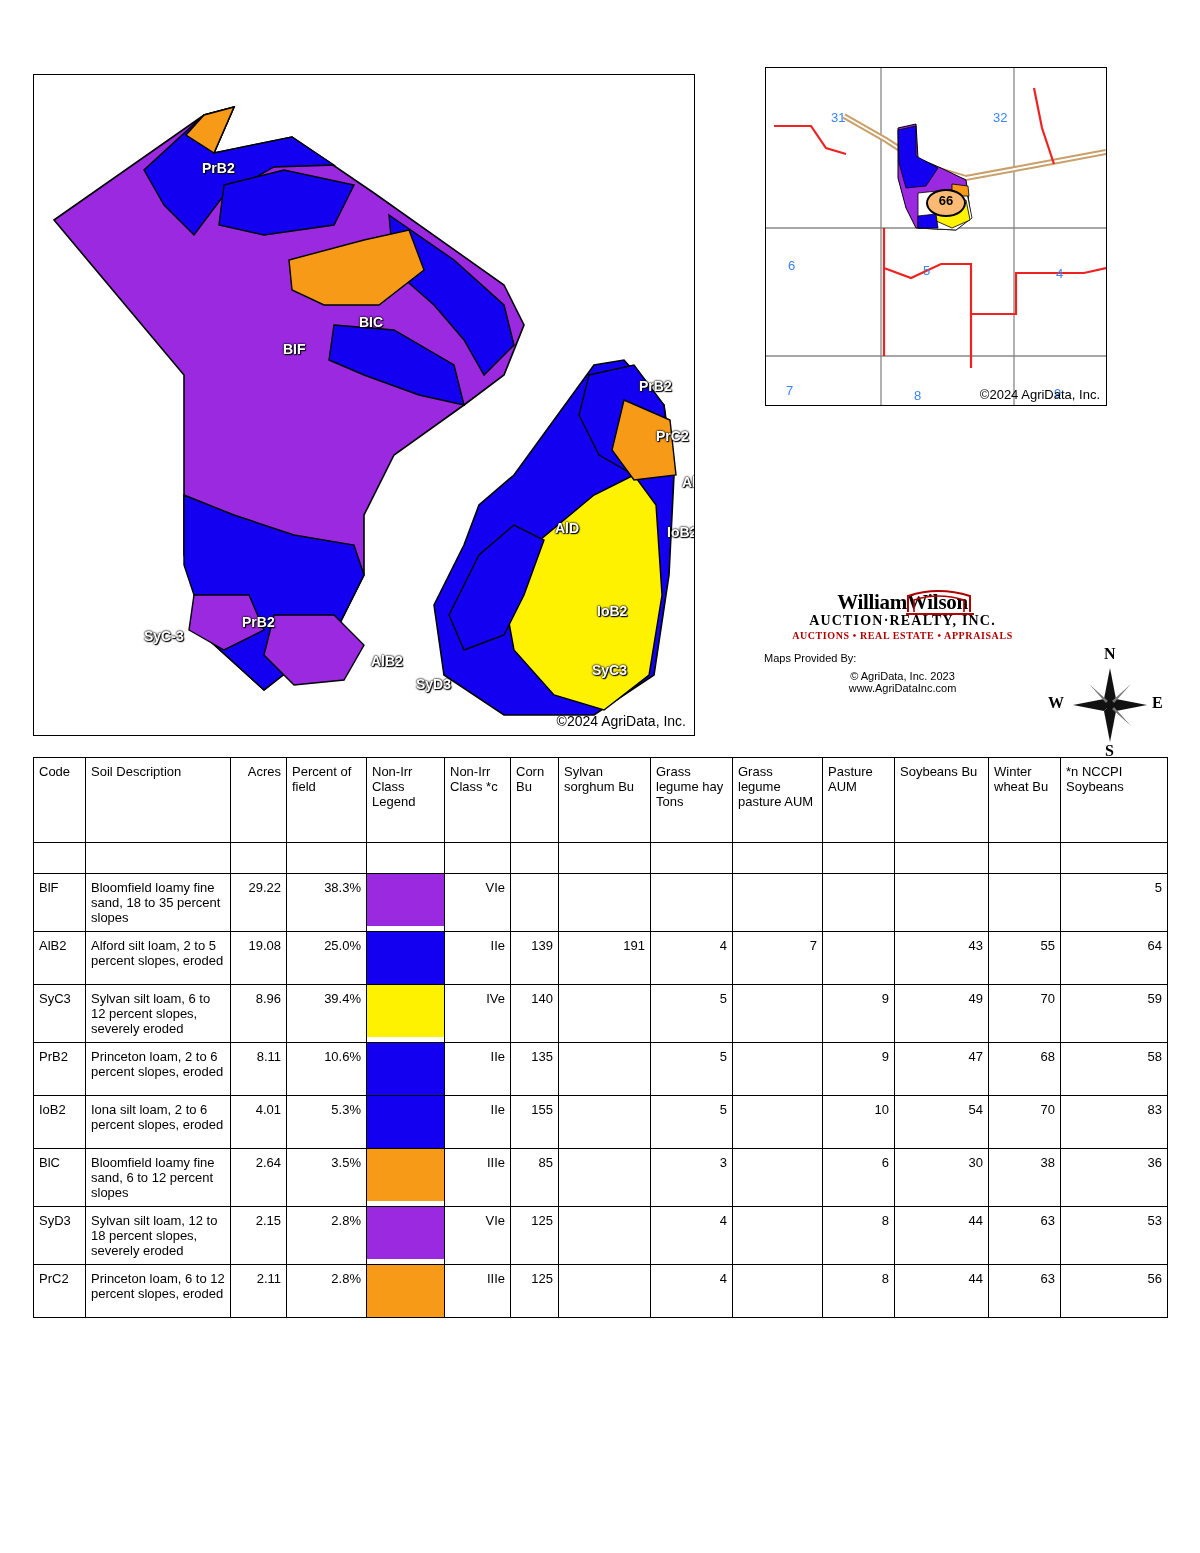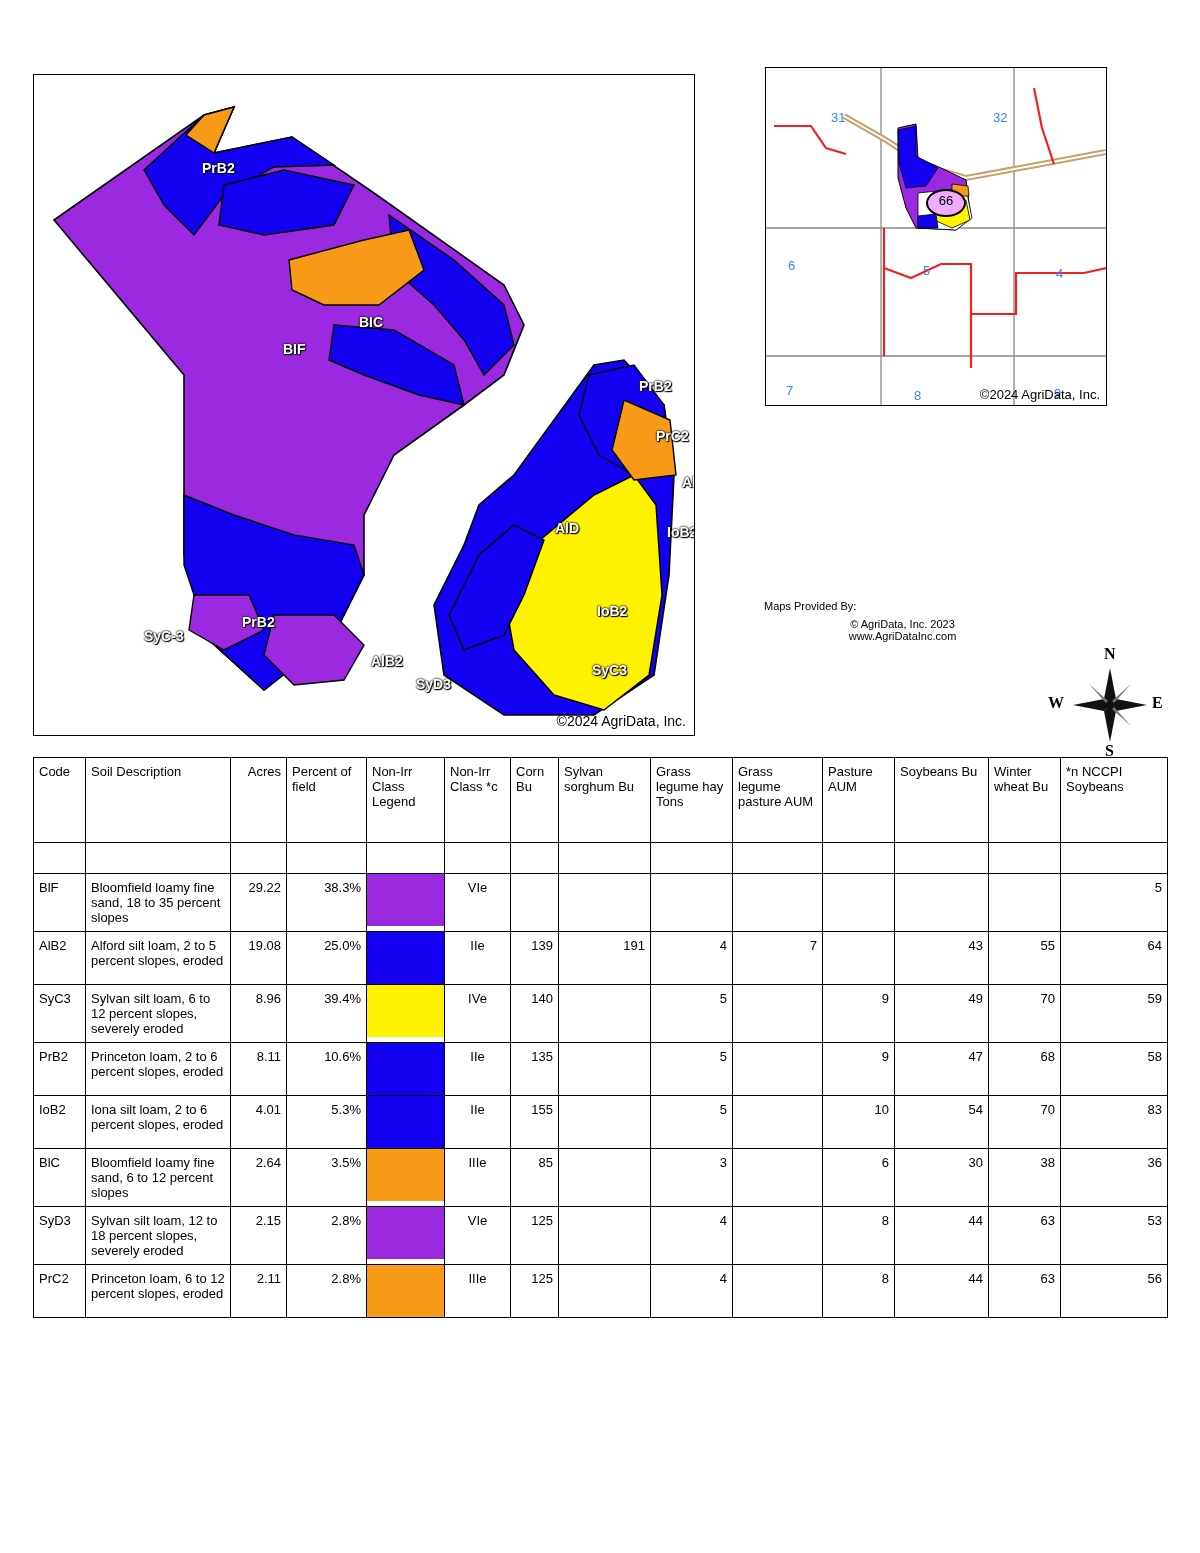--- a/index.html
+++ b/index.html
@@ -70,23 +70,23 @@
     color: #000;
   }
   #hwy-shield {
     position: absolute;
     left: 160px;
     top: 121px;
     width: 36px;
     height: 24px;
     border: 2px solid #000;
     border-radius: 50%;
-    background: #f0abfc;
+    background: #fdba74;
     font-size: 13px;
-    font-weight: normal;
+    font-weight: bold;
     line-height: 20px;
     text-align: center;
   }
 
   
   #branding {
     position: absolute;
     left: 760px;
     top: 592px;
     width: 285px;
@@ -187,21 +187,21 @@
     font-size: 13px;
     vertical-align: top;
     padding: 6px 5px;
     font-weight: normal;
     text-align: left;
   }
   #soil-table thead td {
     height: 72px;
   }
   #soil-table .num { text-align: right; }
-  #soil-table .cls { text-align: center; margin-top: 27px; }
+  #soil-table .cls { text-align: right; margin-top: 27px; }
   .spacer-row td {
     border: none;
     border-left: 1px solid #000;
     border-right: 1px solid #000;
     height: 18px;
     padding: 0;
   }
   .spacer-row td.edge-l { border-left: 1px solid #000; }
   .legend-cell { padding: 0 !important; }
   .legend-swatch {
@@ -308,20 +308,30 @@
   <div class="loc-label" style="left:157px; top:195px;">5</div>
   <div class="loc-label" style="left:290px; top:198px;">4</div>
   <div class="loc-label" style="left:20px; top:315px;">7</div>
   <div class="loc-label" style="left:148px; top:320px;">8</div>
   <div class="loc-label" style="left:288px; top:318px;">9</div>
 
   <div id="locator-credit">©2024 AgriData, Inc.</div>
 </div>
 
 <div id="branding">
+  <div id="wilson-logo">
+    <svg width="230" height="30" viewBox="0 0 230 30" style="position:absolute; left:28px; top:-4px;">
+      <path d="M120 24 L120 8 Q150 -2 182 8 L182 24" fill="none" stroke="#b00000" stroke-width="2"></path>
+      <path d="M126 24 L126 12 Q150 4 176 12 L176 24" fill="none" stroke="#b00000" stroke-width="1.6"></path>
+      <line x1="118" y1="26" x2="186" y2="26" stroke="#b00000" stroke-width="2"></line>
+    </svg>
+    <div id="wilson-name">WilliamWilson</div>
+    <div id="wilson-sub1">AUCTION·REALTY, INC.</div>
+    <div id="wilson-sub2">AUCTIONS • REAL ESTATE • APPRAISALS</div>
+  </div>
 
   <div id="maps-provided">Maps Provided By:</div>
 
 
   <div id="agri-footer">
     <span>© AgriData, Inc. 2023</span>
     <span>www.AgriDataInc.com</span>
   </div>
 </div>
 

